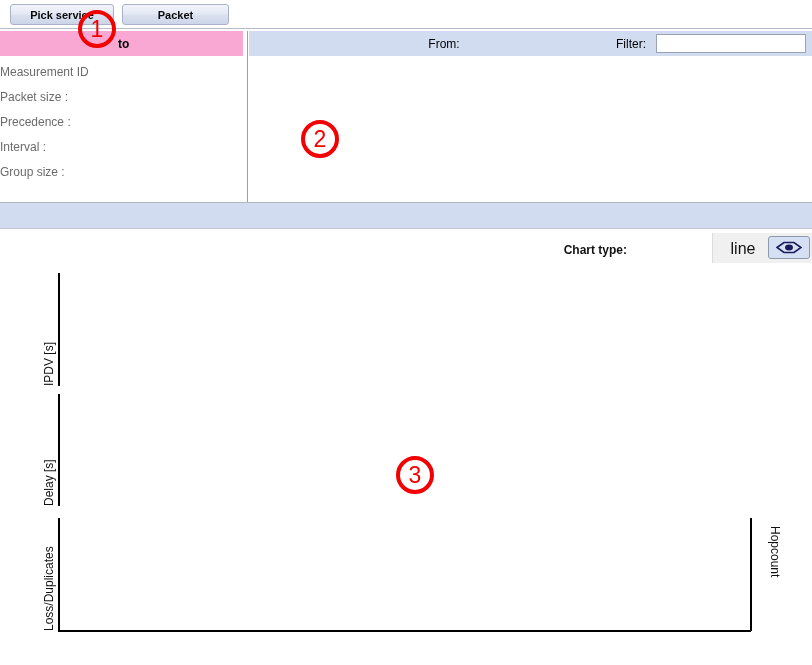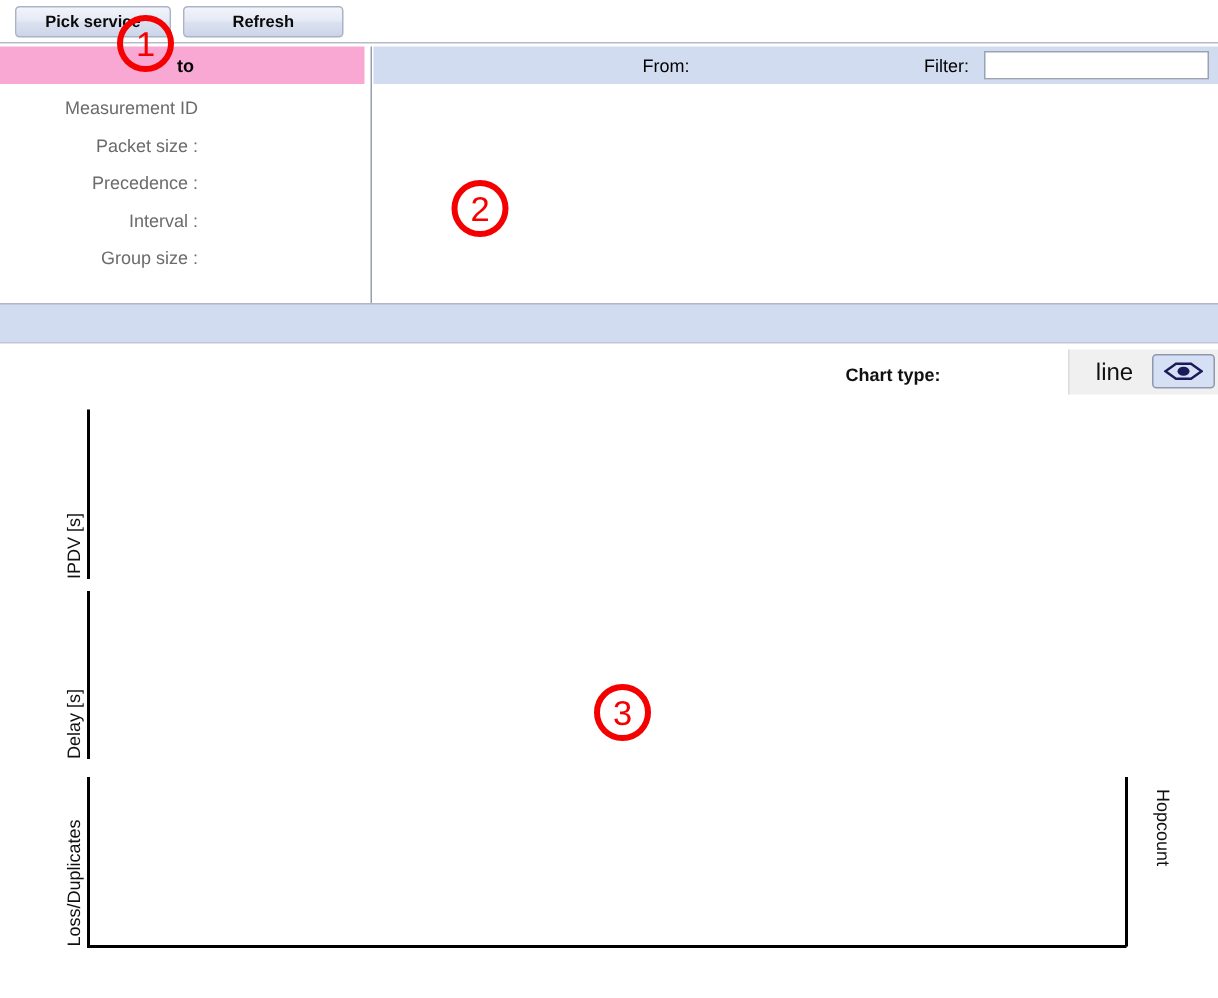--- a/index.html
+++ b/index.html
@@ -104,21 +104,20 @@
   #v-divider {
     position: absolute;
     left: 247px; top: 2px;
     width: 1px; height: 172px;
     background: #9aa0ab;
   }
   .field-label {
     position: absolute;
     left: 0;
     width: 132px;
-    text-align: right;
     font-size: 12px;
     color: #6b6b6b;
     white-space: nowrap;
   }
 
   
   #blue-band {
     position: absolute;
     left: 0; top: 202px;
     width: 812px; height: 26px;
@@ -211,21 +210,21 @@
     text-align: center;
     background: transparent;
     pointer-events: none;
   }
 </style>
 </head>
 <body>
 
 <div id="toolbar">
   <button class="tool-btn" id="btn-pick">Pick service</button>
-  <button class="tool-btn" id="btn-refresh">Refresh</button>
+  <button class="tool-btn" id="btn-refresh">Packet</button>
 </div>
 
 <div id="info-panel">
 
   <div id="left-header">
     <span id="left-header-to">to</span>
   </div>
 
   <div id="right-header">
     <span id="right-header-from">From:</span>

